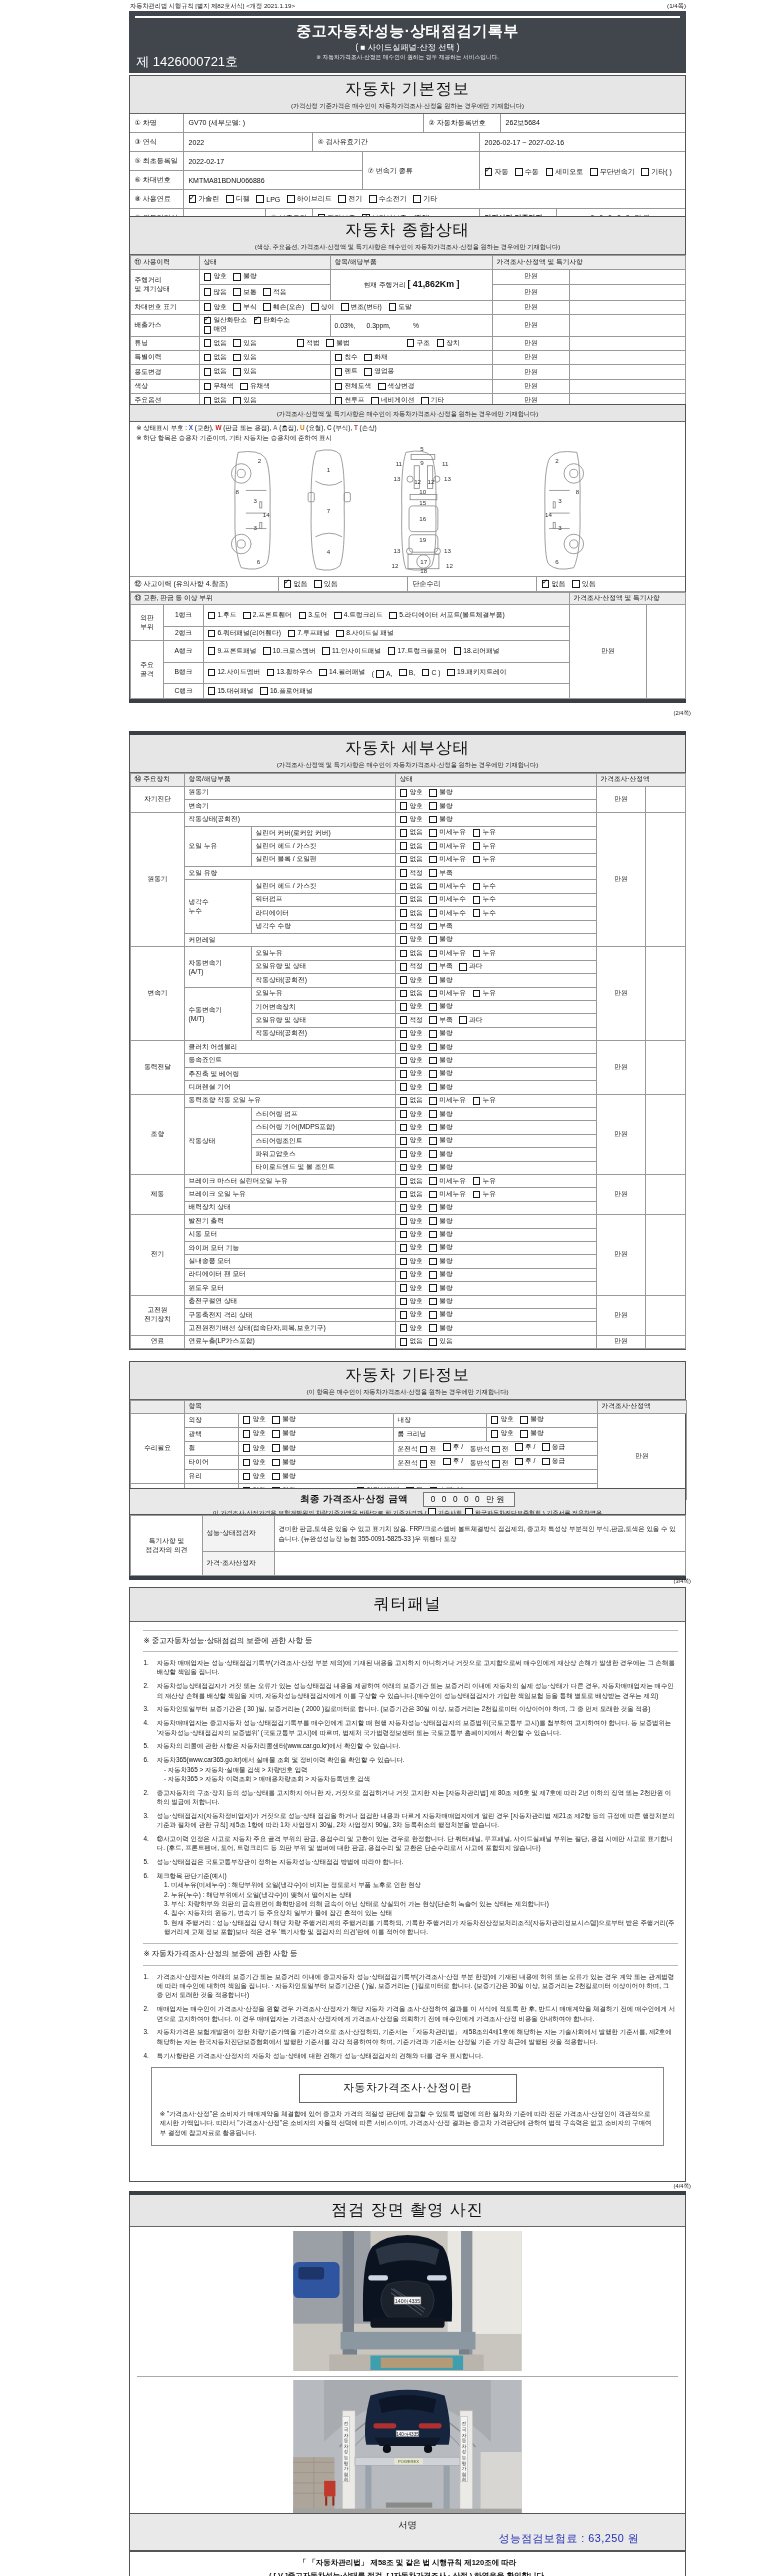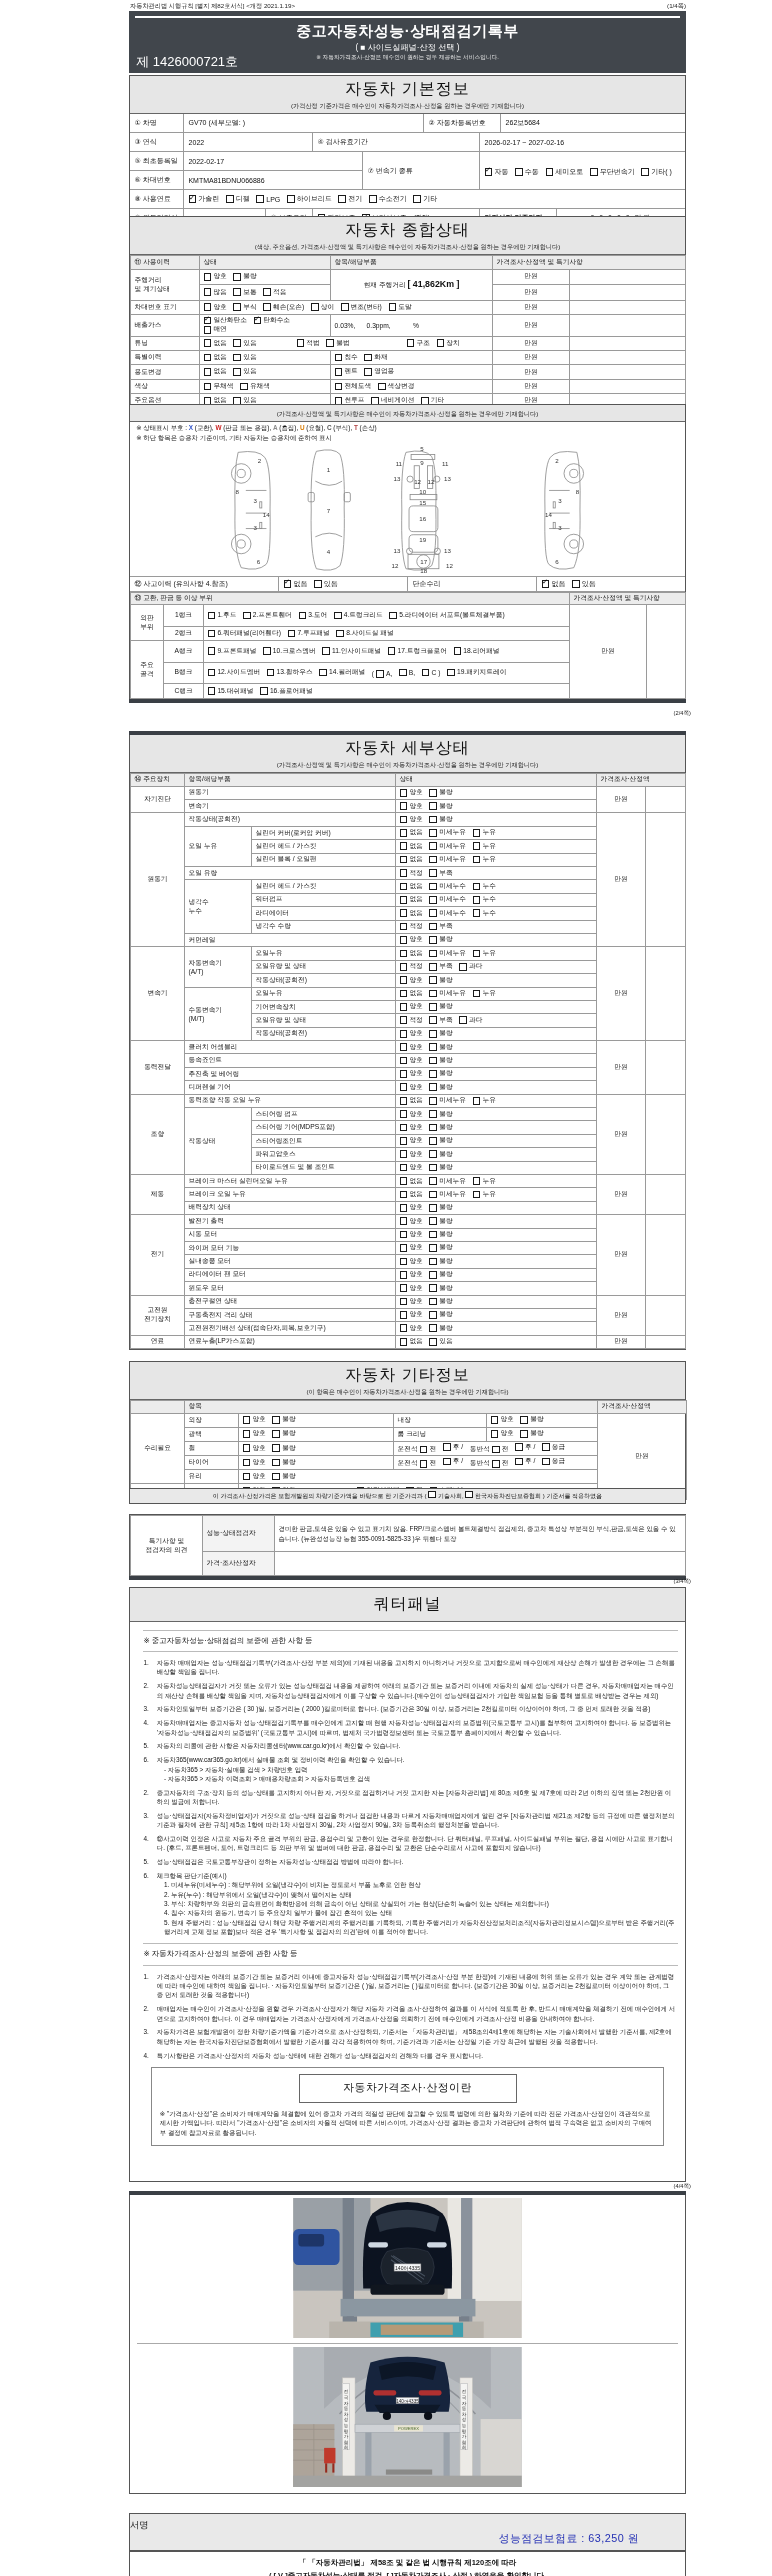--- a/index.html
+++ b/index.html
@@ -1292,20 +1292,24 @@
             </span><span class="ci">
               <span class="cb"></span>
               <span>스패너 )</span>
             </span></td>
     </tr>
   </tbody>
     </table>
 </div>
 
 <div class="blk" style="top:1488px;background:#e9e9e9">
+  <div style="text-align:center;padding-top:2.6px">
+    <span style="font-size:9.3px;font-weight:700;letter-spacing:0.5px">최종 가격조사·산정 금액</span>
+    <span style="display:inline-block;margin-left:12.4px;border:0.5px solid #777;background:#f4f4f4;padding:1px 7.2px;font-size:8.2px;letter-spacing:2.1px">0  0  0  0  0 만원</span>
+  </div>
   <div style="text-align:center;font-size:6px;padding:1.5px 0 2.6px">
     <span>이 가격조사·산정가격은 보험개발원의 차량기준가액을 바탕으로 한 기준가격과 (</span>
     <span class="cb"></span><span>기술사회,</span>
     <span class="cb"></span><span>한국자동차진단보증협회</span>
     <span>) 기준서를 적용하였음</span>
   </div>
 </div>
 
 <div class="blk" style="top:1514px">
   <table>
@@ -1401,20 +1405,23 @@
     </div>
   <div class="notice-box">
     <div class="bt">자동차가격조사·산정이란</div>
     <div class="bp">※ "가격조사·산정"은 소비자가 매매계약을 체결함에 있어 중고차 가격의 적절성 판단에 참고할 수 있도록 법령에 의한 절차와 기준에 따라 전문 가격조사·산정인이 객관적으로 제시한 가액입니다. 따라서 "가격조사·산정"은 소비자의 자율적 선택에 따른 서비스이며, 가격조사·산정 결과는 중고차 가격판단에 관하여 법적 구속력은 없고 소비자의 구매여부 결정에 참고자료로 활용됩니다.</div>
   </div>
 </div>
 <div class="pagelab" style="top:2183px">(4/4쪽)</div>
 
 <div class="blk" style="top:2191px">
   <div class="tbar"></div>
+  <div class="band" style="padding:5.2px 0">
+    <div class="t">점검 장면 촬영 사진</div>
+  </div>
   <div style="padding:3.1px 0 4.1px">
     <div class="photo-wrap">
       <svg width="229" height="140" viewBox="0 0 444 272">
         <rect width="444" height="272" fill="#c9c5bf"></rect>
         <rect x="0" y="0" width="150" height="180" fill="#9aa0a6"></rect>
         <rect x="300" y="0" width="144" height="200" fill="#e9e7e2"></rect>
         <rect x="0" y="60" width="90" height="70" rx="10" fill="#2f54a0"></rect>
         <rect x="10" y="70" width="50" height="24" rx="6" fill="#1d3568"></rect>
         <rect x="96" y="0" width="22" height="250" fill="#77808b"></rect>
         <rect x="326" y="0" width="22" height="250" fill="#8a929c"></rect>
@@ -1467,21 +1474,21 @@
         <rect x="0" y="250" width="444" height="22" fill="#a3a3a1"></rect>
         <rect x="180" y="238" width="90" height="10" fill="#8a8a88"></rect>
       </svg>
       <div class="vbanner" style="left:49px;top:36px">전국자동차성능평가협회</div>
       <div class="vbanner" style="left:167px;top:36px">전국자동차성능평가협회</div>
     </div>
   </div>
 </div>
 
 <div class="blk" style="top:2513px;height:38px;background:#e9e9e9">
-  <div style="text-align:left;font-size:9.3px;padding-top:5.2px">서명</div>
+  <div style="text-align:center;font-size:9.3px;padding-top:5.2px">서명</div>
   <div class="blue" style="position:absolute;right:46px;bottom:4.1px;font-size:10.8px;letter-spacing:0.5px">성능점검보험료 : 63,250 원</div>
 </div>
 
 <div class="blk" style="top:2551px;height:41px">
   <div style="text-align:center;font-size:7.5px;font-weight:700;padding-top:6.2px">「 「자동차관리법」 제58조 및 같은 법 시행규칙 제120조에 따라</div>
   <div style="text-align:center;font-size:7.5px;font-weight:700;padding-top:3.1px">( [ V ]중고자동차성능·상태를 점검, [   ]자동차가격조사 · 산정 ) 하였음을 확인합니다.</div>
 </div>
 
 
 </body></html>

